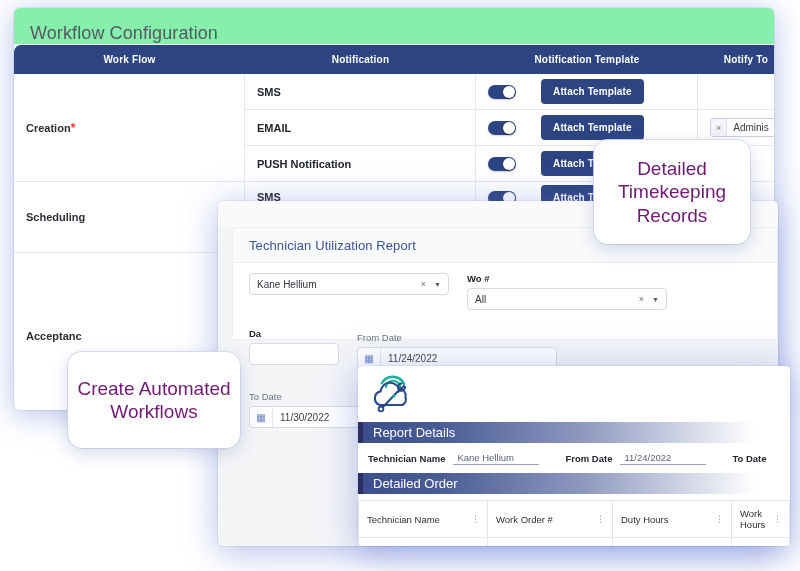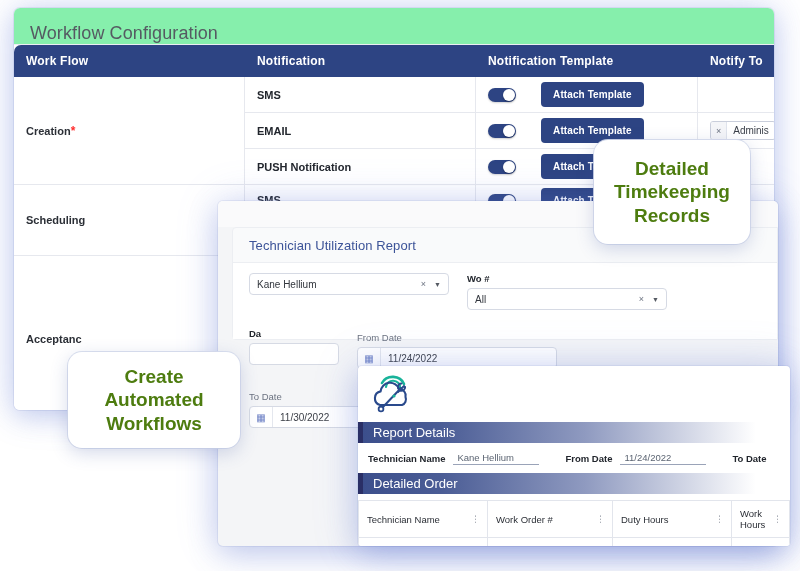--- a/index.html
+++ b/index.html
@@ -23,22 +23,22 @@
     overflow:hidden;
   }
   #workflow-titlebar{
     height:37px;background:#86efac;border-bottom:1px solid #eceef2;
     display:flex;align-items:flex-end;padding:0 0 0 16px;box-sizing:border-box;
   }
   #workflow-title{font-size:18px;color:#555a62;font-weight:400;letter-spacing:.1px;}
 
   .wf-table{width:100%;border-collapse:separate;border-spacing:0;table-layout:fixed;}
   .wf-head th{
-    background:#2d4483;color:#ffffff;font-size:12px;font-weight:bold;
-    text-align:left;padding:9px 12px;height:26px;box-sizing:border-box;
+    background:#2d4483;color:#ffffff;font-size:10px;font-weight:bold;
+    text-align:center;padding:9px 12px;height:26px;box-sizing:border-box;
     letter-spacing:.2px;
   }
   .wf-head th:first-child{border-top-left-radius:7px;}
   .col-wf{width:231px;} .col-not{width:231px;} .col-tpl{width:222px;} .col-notify{width:96px;}
 
   .wf-table td{
     border-bottom:1px solid #e6e8ee;border-right:1px solid #e6e8ee;
     font-size:11px;color:#2b2f36;padding:0 12px;height:35px;vertical-align:middle;
     background:#fff;
   }
@@ -143,21 +143,21 @@
   .dd-table th .dots{position:absolute;right:7px;top:50%;transform:translateY(-50%);color:#8b919c;font-size:9px;letter-spacing:0;}
   .dd-table td{
     font-size:9.5px;color:#2b2f36;padding:7px 8px;border:1px solid #e2e5ec;background:#fff;
   }
 
   
   .callout{
     position:absolute;background:#ffffff;border-radius:14px;
     box-shadow:0 5px 18px rgba(60,80,160,.22),0 0 0 1px rgba(220,225,240,.9);
     display:flex;align-items:center;justify-content:center;text-align:center;
-    color:#4d7c0f;font-weight:bold;line-height:1.22;
+    color:#701a75;font-weight:normal;line-height:1.22;
   }
   #callout-timekeeping{left:594px;top:140px;width:156px;height:104px;font-size:19px;padding:0 8px;box-sizing:border-box;}
   #callout-workflows{left:68px;top:352px;width:172px;height:96px;font-size:19px;padding:0 8px;box-sizing:border-box;}
 </style>
 </head>
 <body>
 
 <div class="stage">
 
   <div id="workflow-panel">

